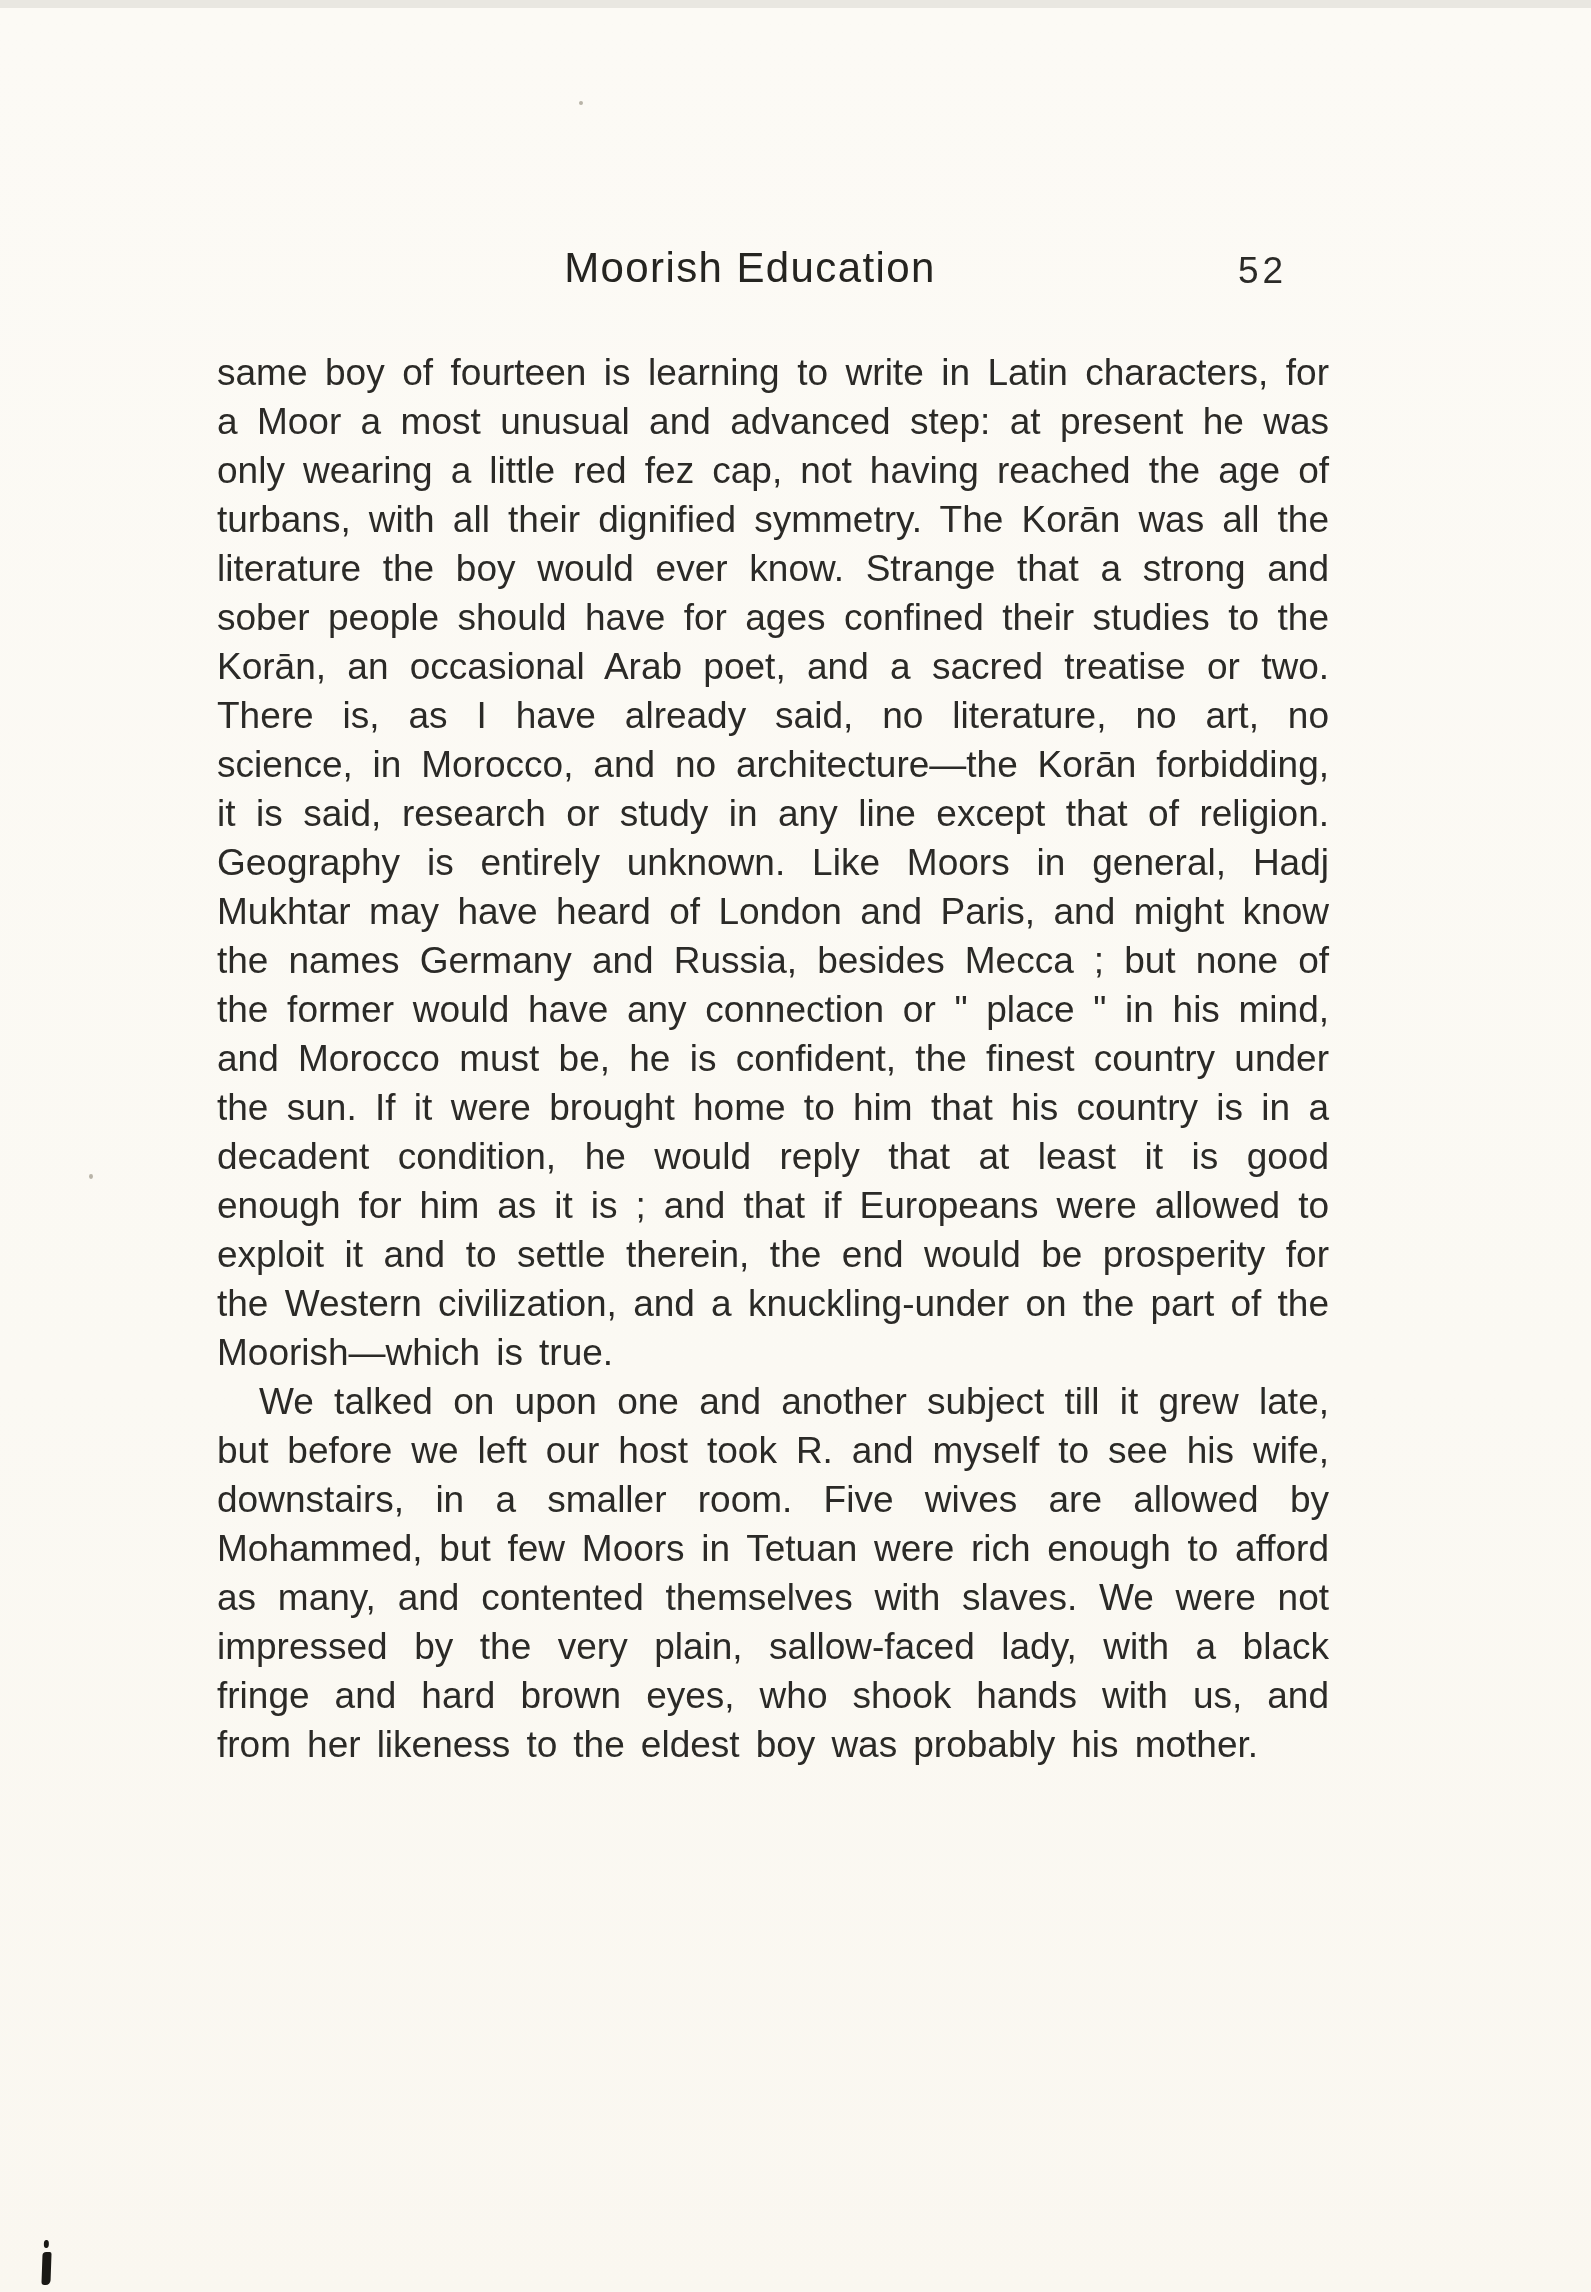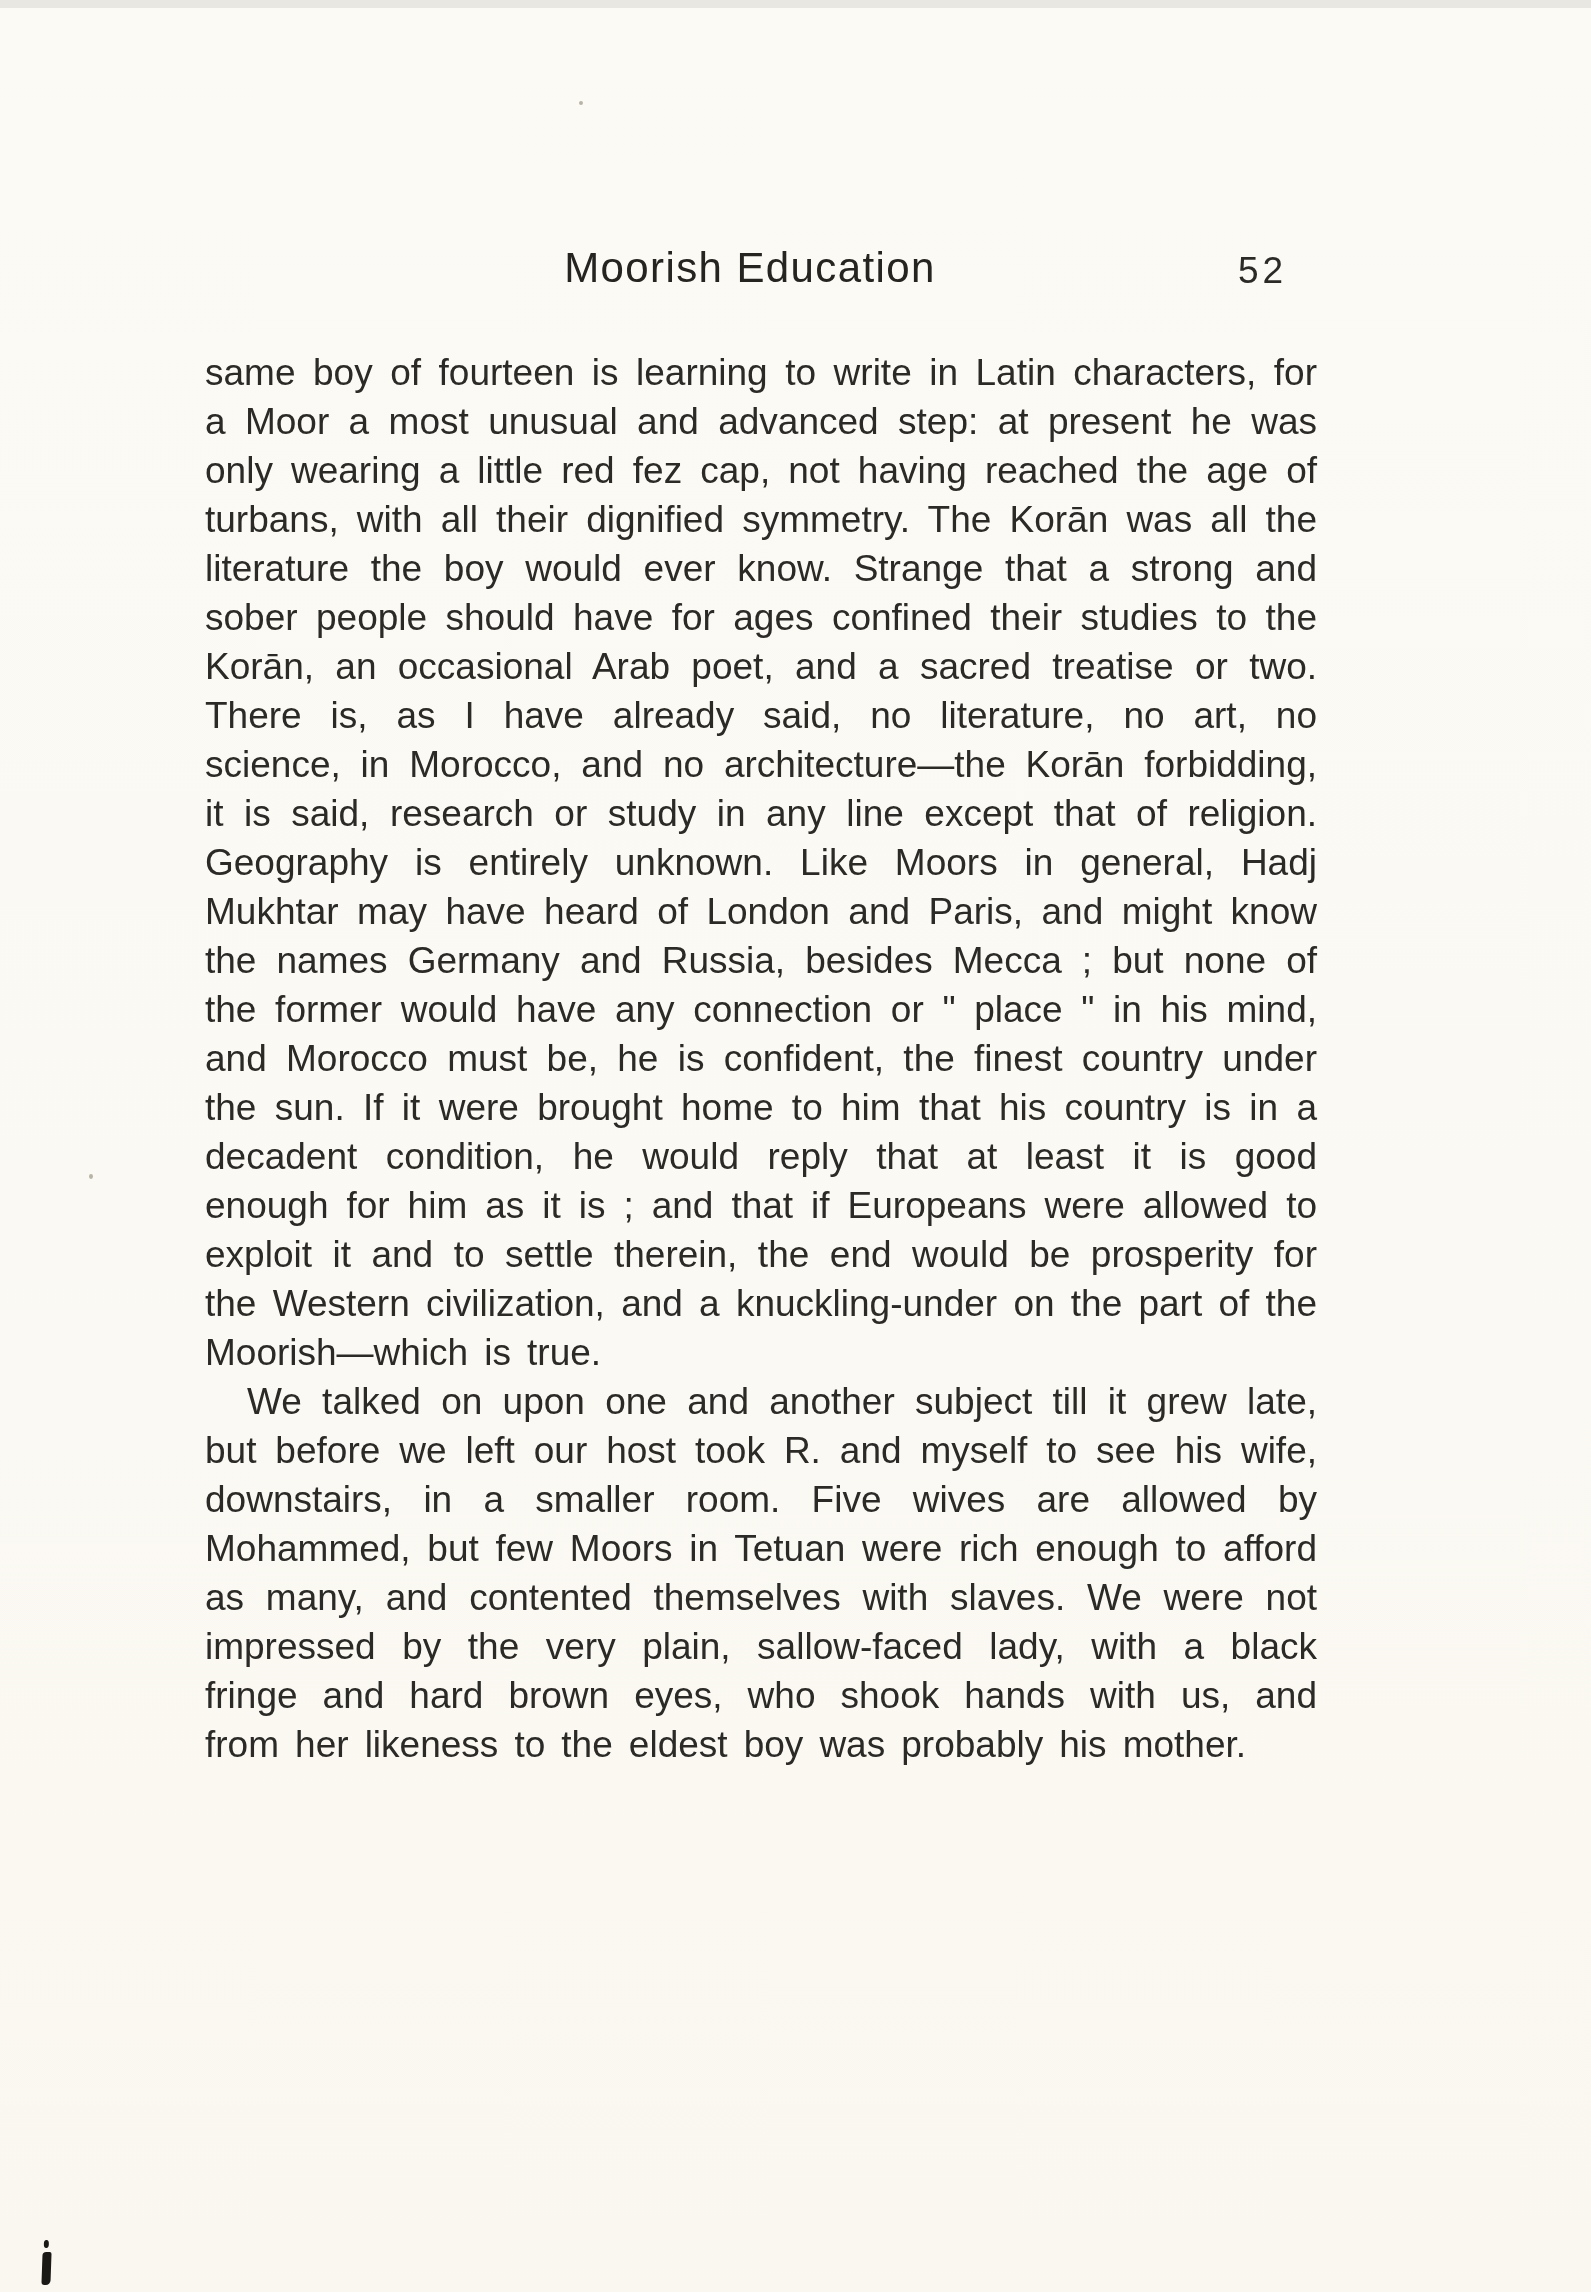--- a/index.html
+++ b/index.html
@@ -37,21 +37,21 @@
     position: absolute;
     top: 5.8px;
     right: 42px;
     font-size: 37px;
     letter-spacing: 3.9px;
     color: #2b2a27;
   }
   .page-body {
     position: absolute;
     top: 340px;
-    left: 205px;
+    left: 217px;
     width: 1112px;
     font-size: 37px;
     line-height: 49px;
     text-align: justify;
     word-spacing: 5.8px;
     color: #2b2a27;
   }
   .para {
     margin: 0;
   }

